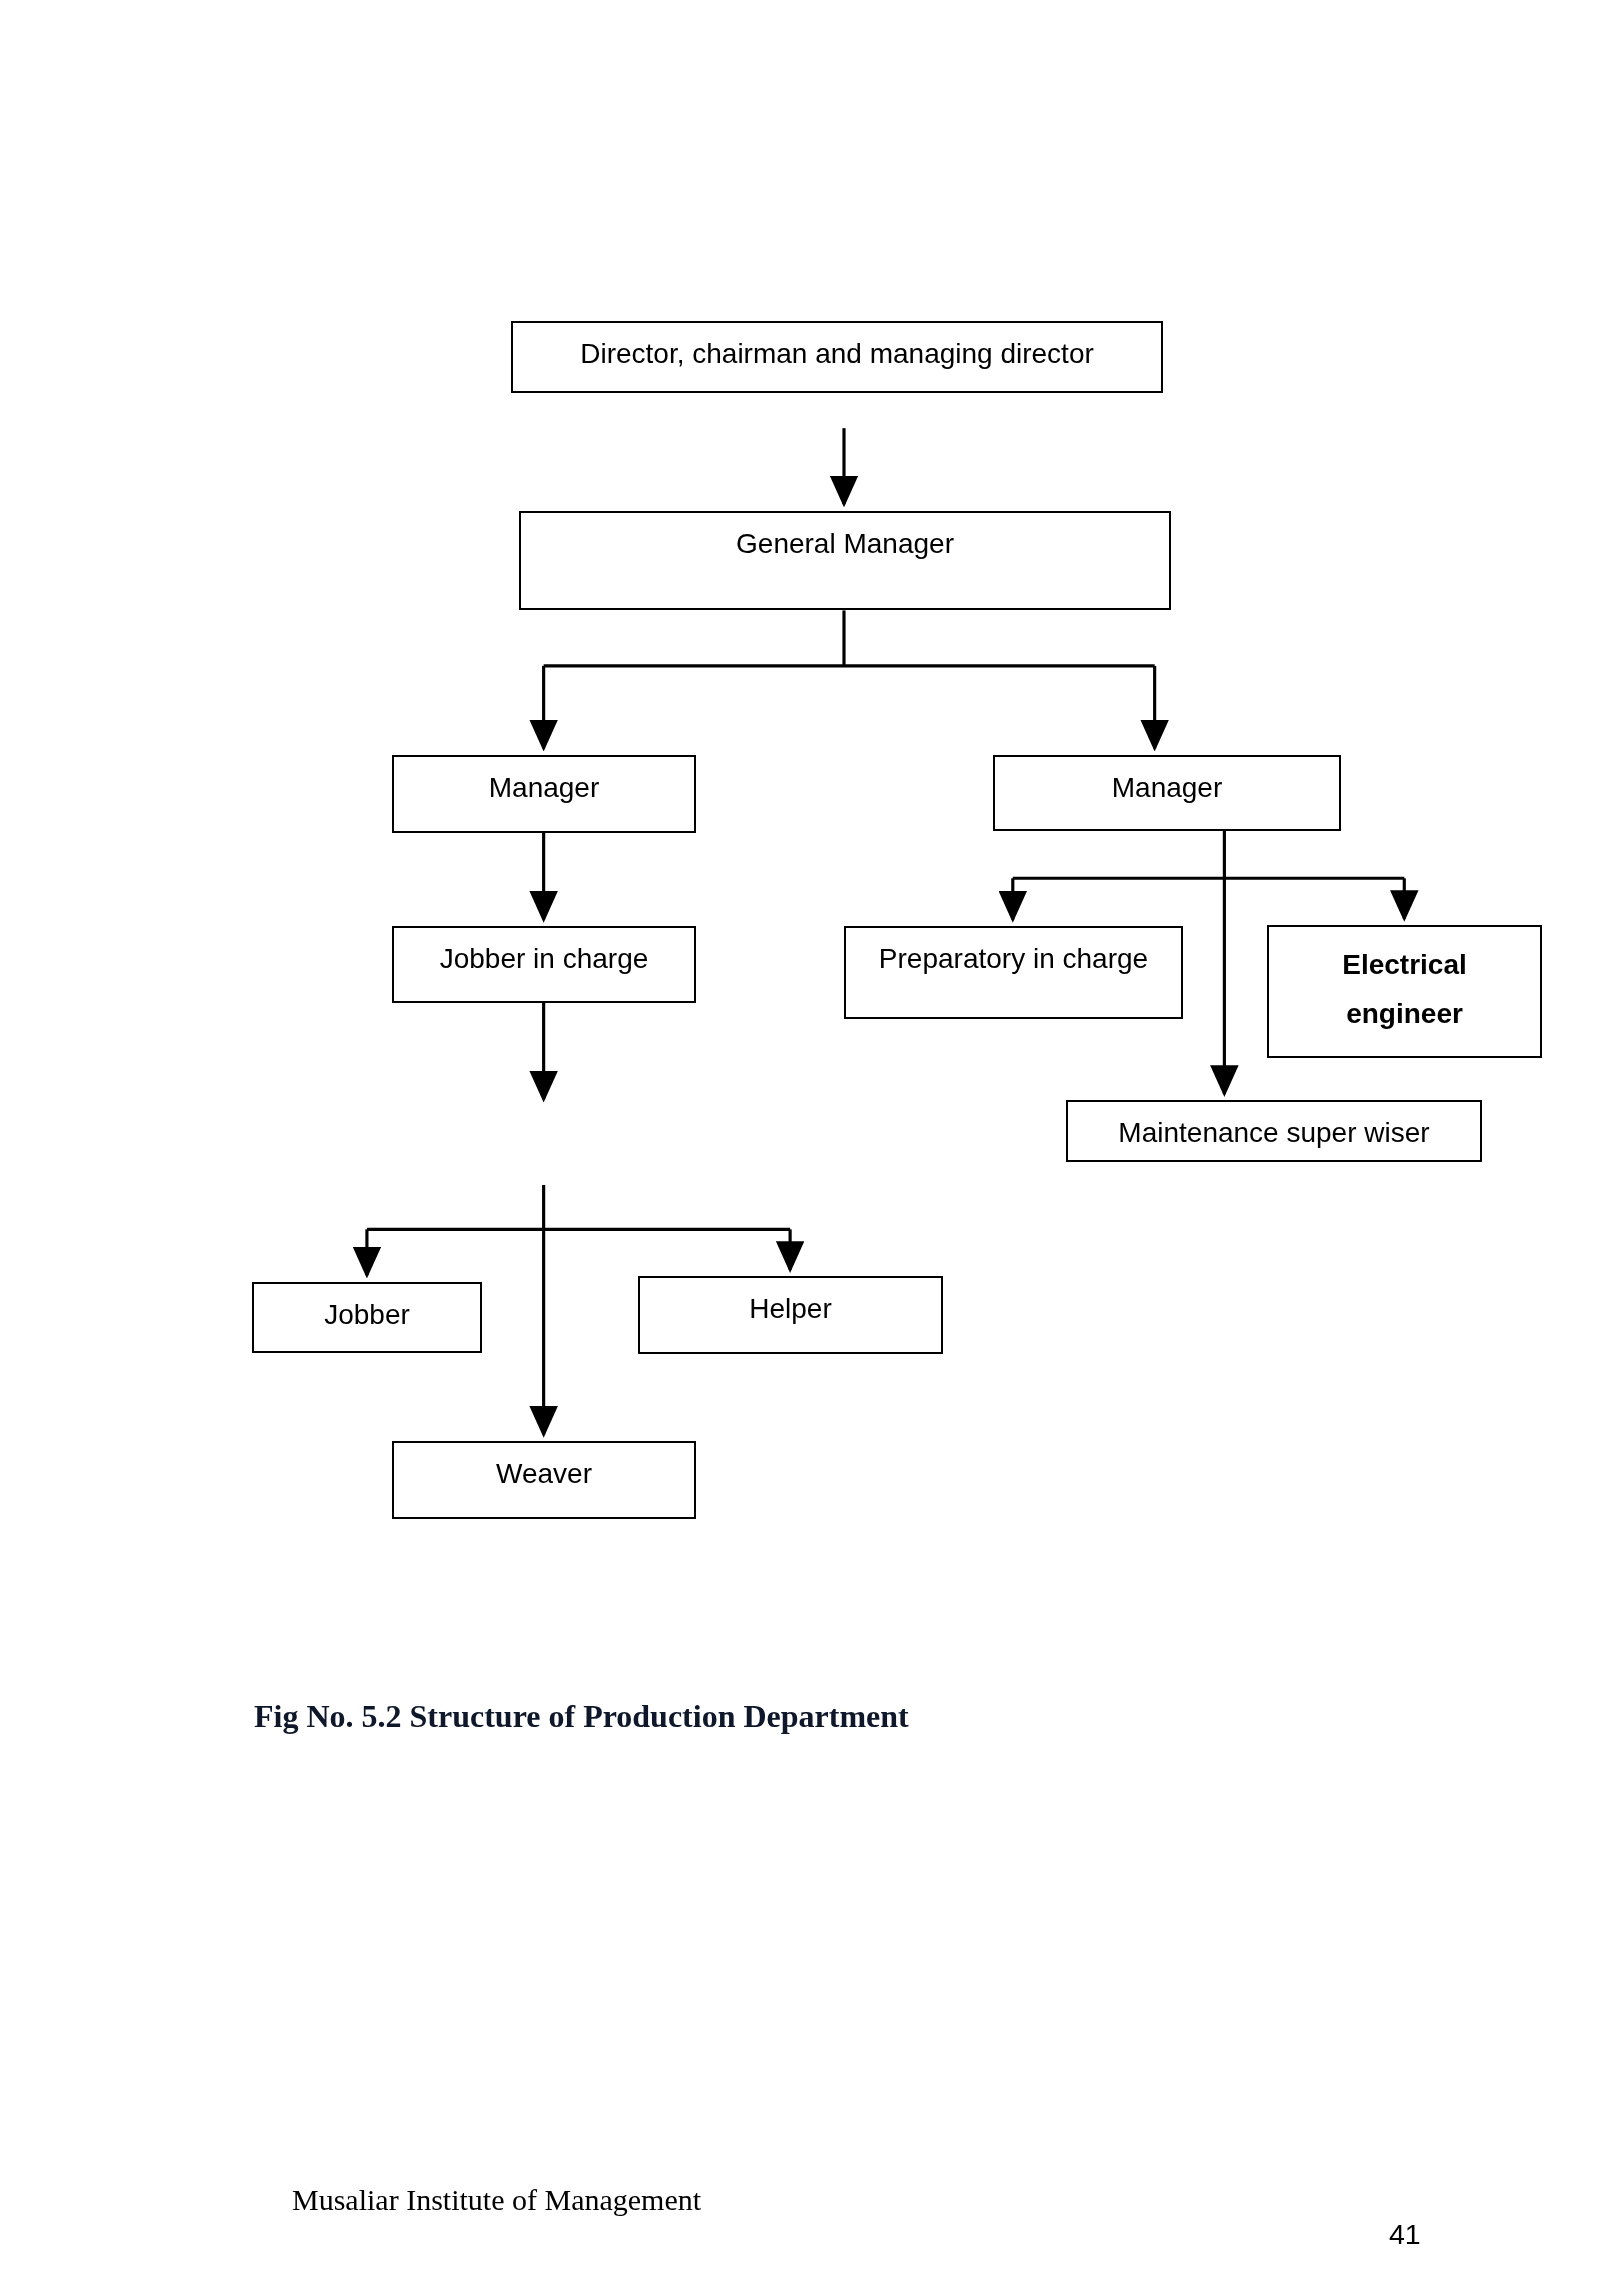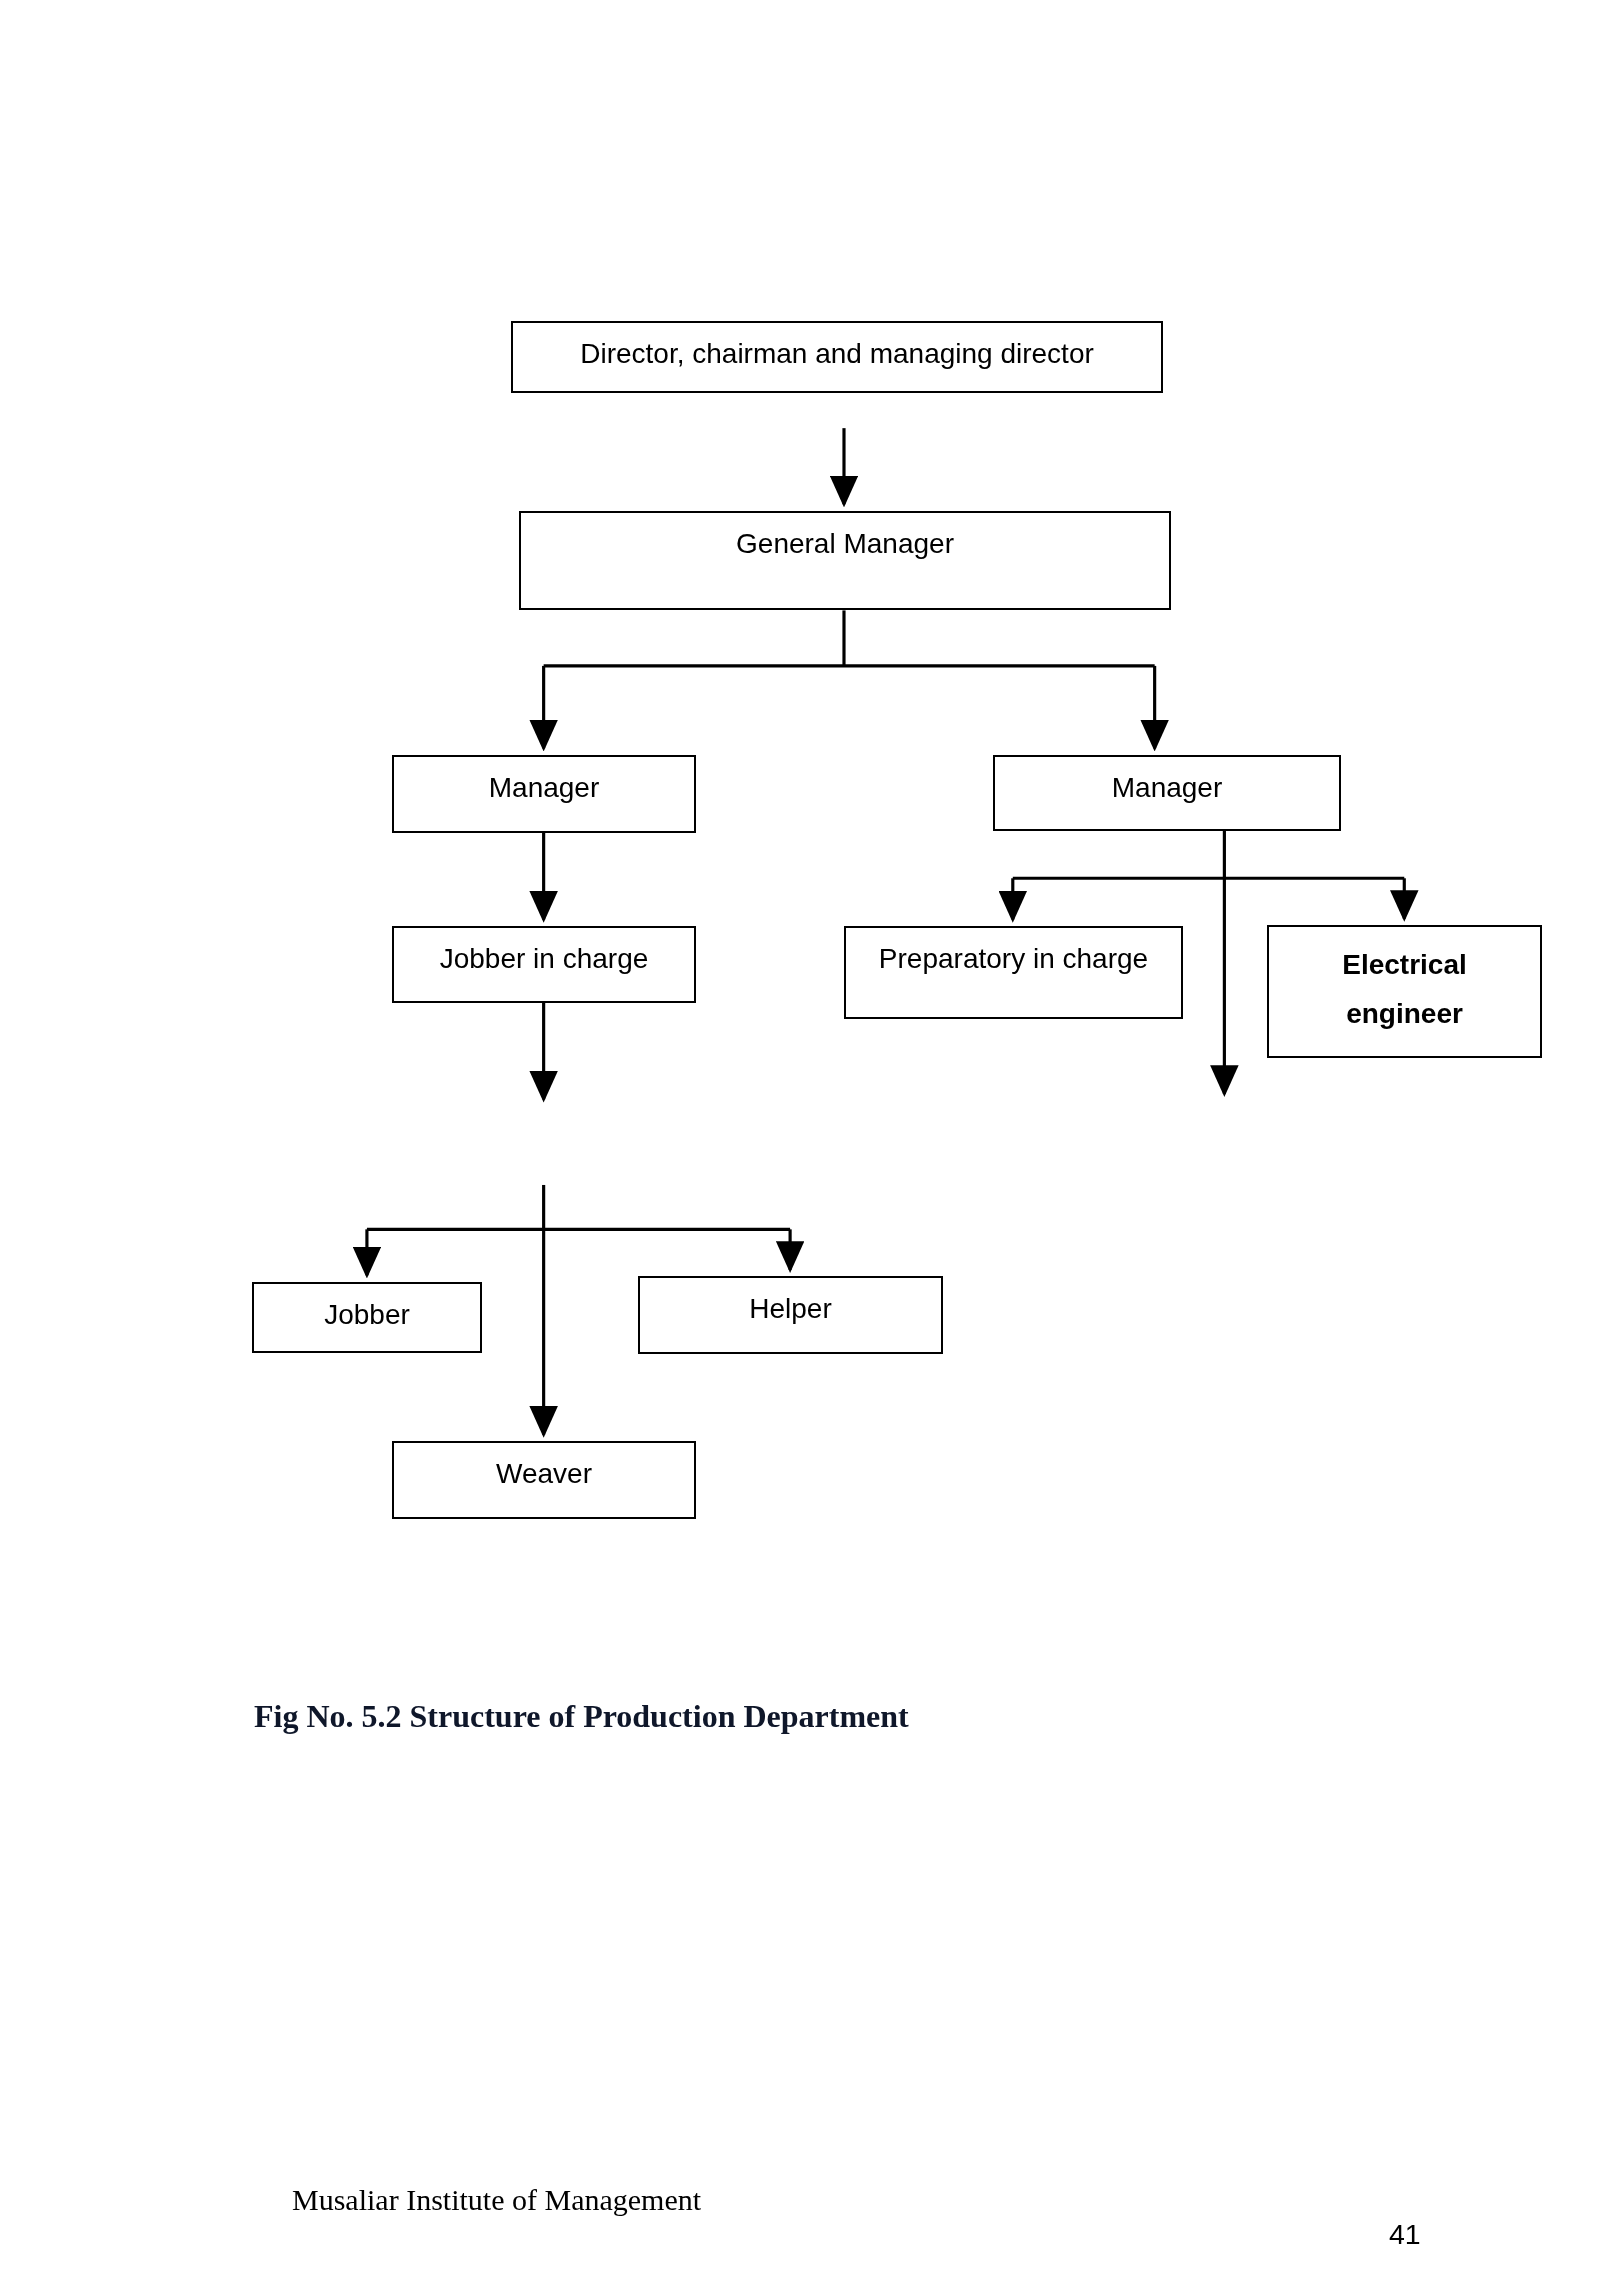--- a/index.html
+++ b/index.html
@@ -151,20 +151,23 @@
     <div class="node" style="left:844px; top:926px; width:339px; height:93px;">
       <span class="lbl">Preparatory in charge</span>
     </div>
 
     <div class="node two-line" style="left:1267px; top:925px; width:275px; height:133px;font-weight:bold;">
       <span class="lbl">Electrical
 engineer</span>
     </div>
 
 
+    <div class="node" style="left:1066px; top:1100px; width:416px; height:62px;">
+      <span class="lbl">Maintenance super wiser</span>
+    </div>
 
     <div class="node" style="left:252px; top:1282px; width:230px; height:71px;">
       <span class="lbl">Jobber</span>
     </div>
 
     <div class="node" style="left:638px; top:1276px; width:305px; height:78px;">
       <span class="lbl">Helper</span>
     </div>
 
     <div class="node" style="left:392px; top:1441px; width:304px; height:78px;">

